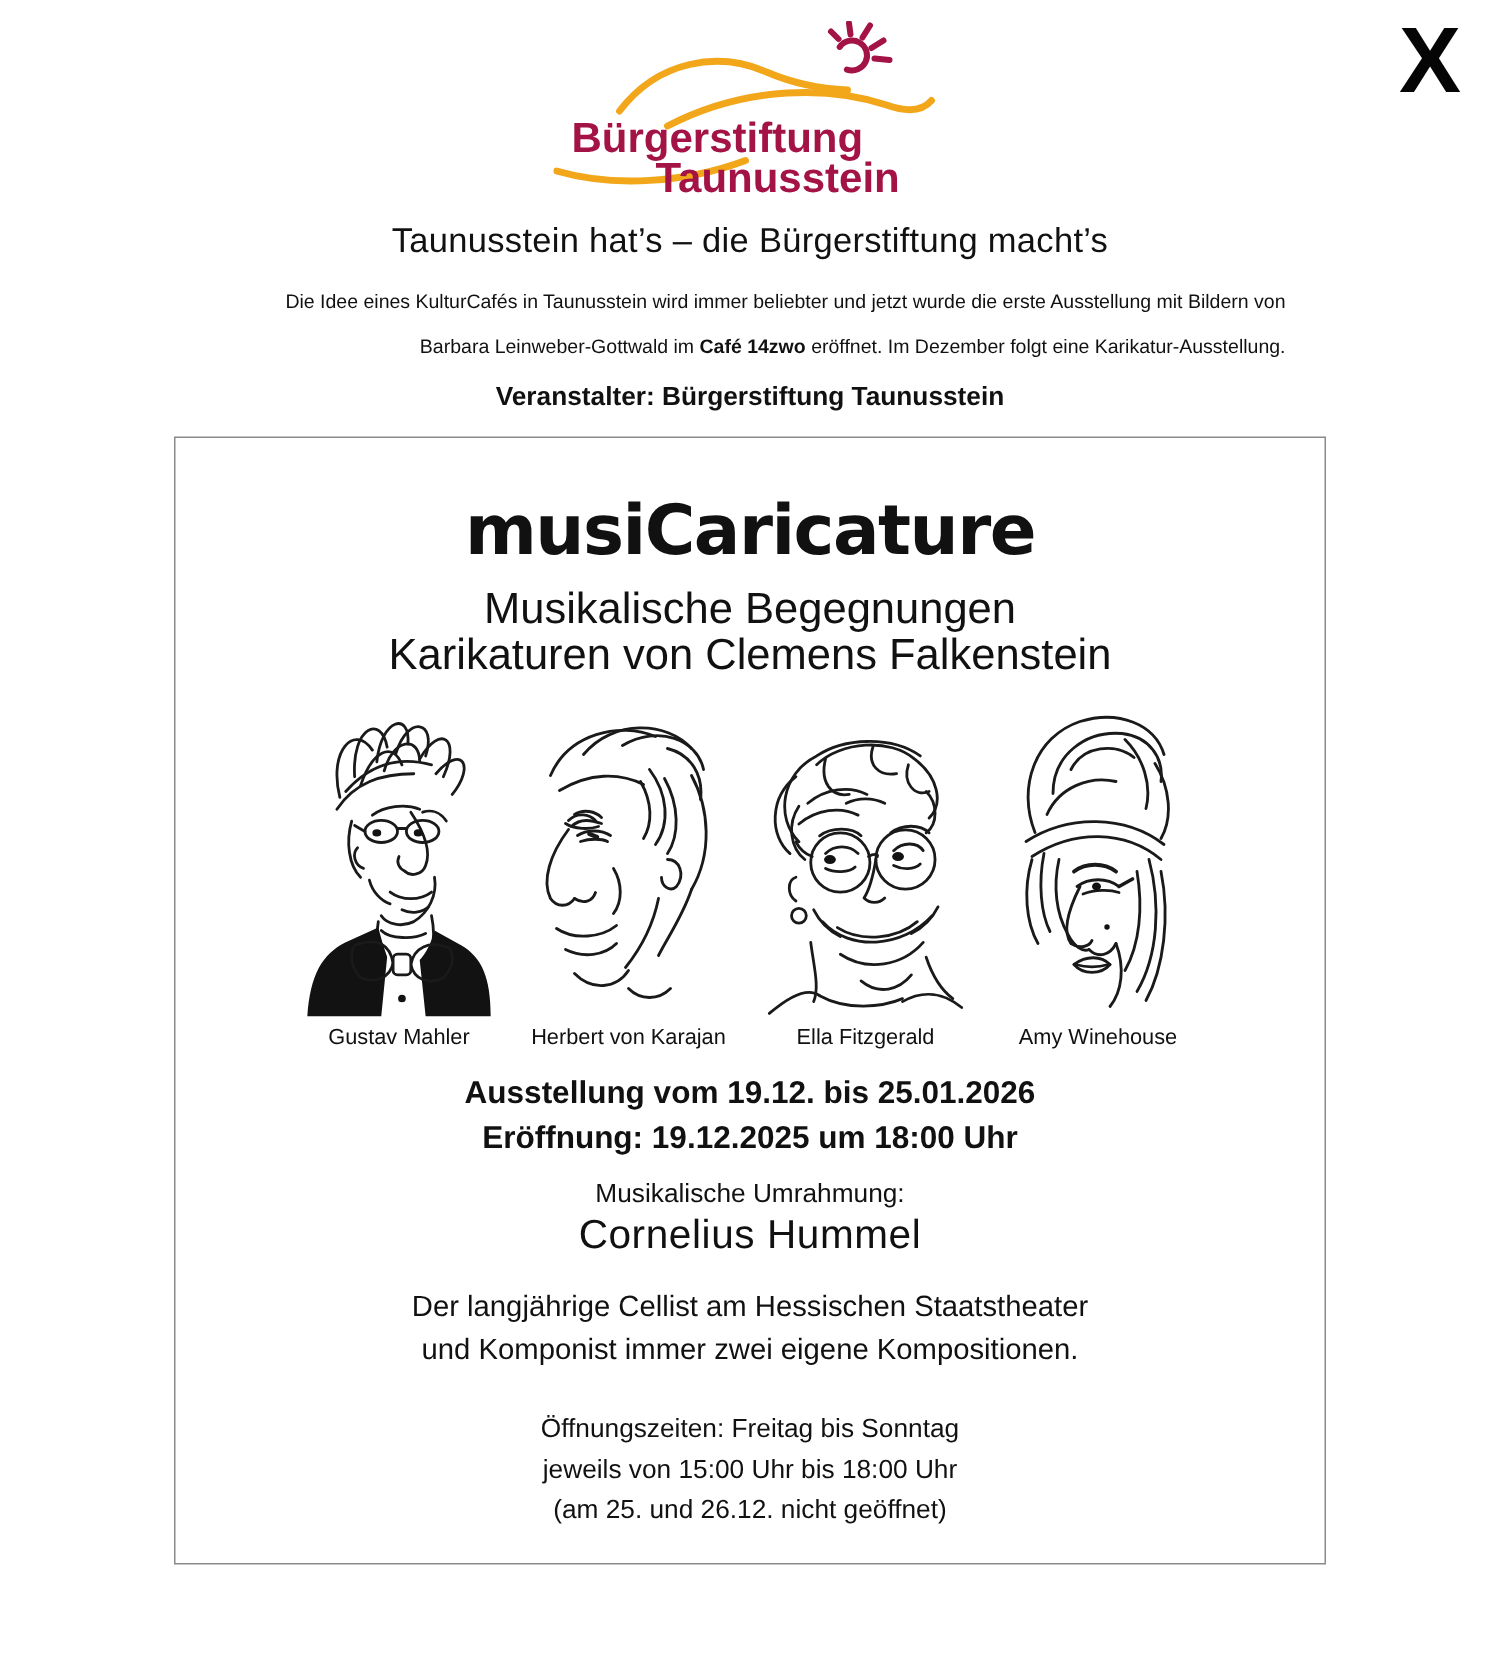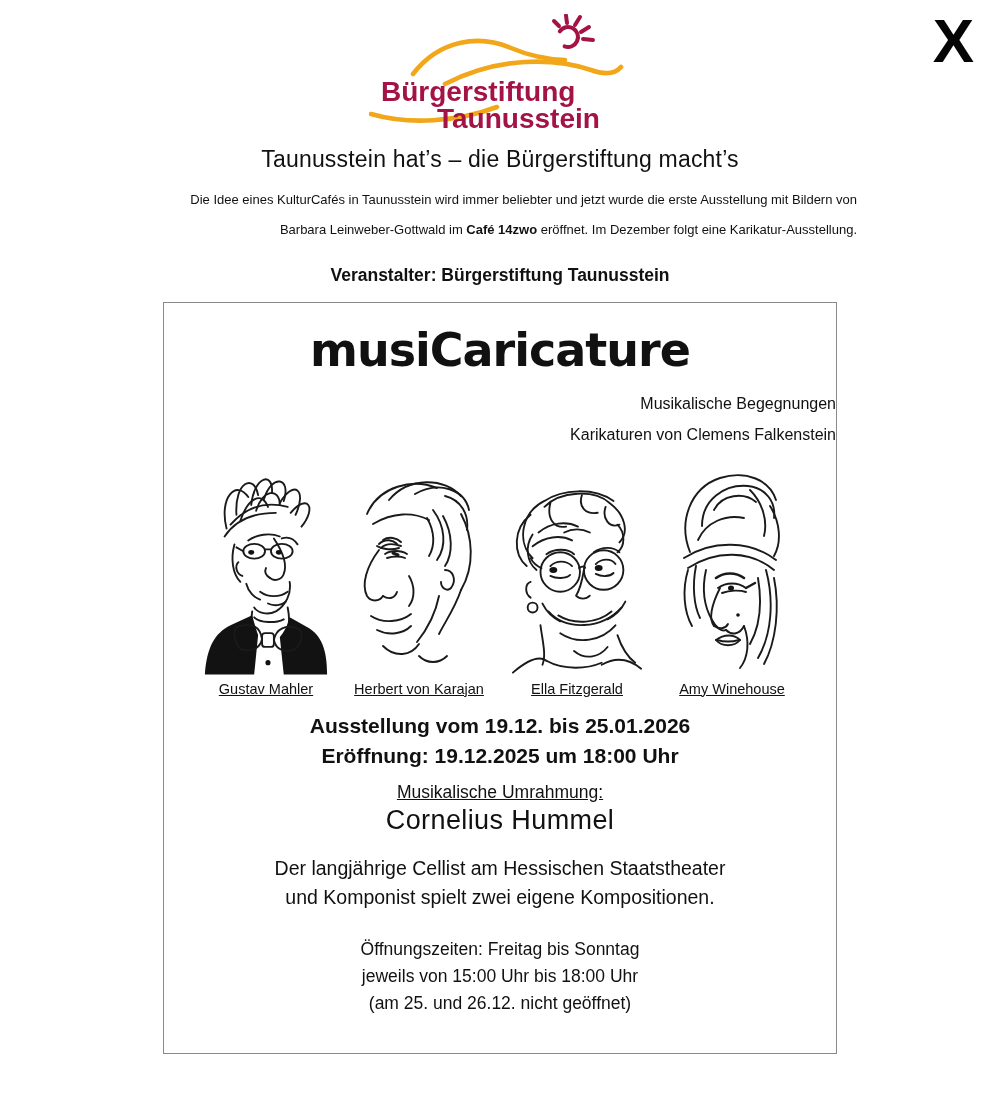--- a/index.html
+++ b/index.html
@@ -19,42 +19,42 @@
     cursor:pointer;
   }
   .content { width:990px; margin:0 auto; text-align:center; }
   .logo-wrap { padding-top:14px; }
   .logo-wrap svg { display:inline-block; }
   .headline { font-size:23px; font-weight:normal; margin-top:12px; letter-spacing:0.2px; }
   .intro {
     width:714px; margin:12px auto 0; text-align:right;
     font-size:13px; line-height:30px;
   }
-  .organizer { font-size:17.5px; font-weight:bold; margin-top:20px; }
+  .organizer { font-size:17.5px; font-weight:bold; margin-top:8px; }
   .poster {
-    width:674px; height:752px; box-sizing:border-box;
+    width:768px; height:752px; box-sizing:border-box;
     margin:16px auto 0;
     border:1px solid #8a8a8a;
-    padding-top:22px;
+    padding-top:36px;
     text-align:center;
   }
   .poster-title {
     font-family:"DejaVu Sans","Liberation Sans",sans-serif;
     font-size:46px; font-weight:bold; letter-spacing:-1px; line-height:1.1;
   }
-  .poster-sub { font-size:16px; line-height:31px; margin-top:12px;text-align:right; }
+  .poster-sub { font-size:29px; line-height:31px; margin-top:12px; }
   .caricature-row {
     display:flex; justify-content:center; align-items:flex-end;
-    gap:10px; margin-top:16px;text-decoration:underline;
+    gap:10px; margin-top:16px;
   }
   figure { margin:0; }
   figure svg { display:block; }
   figcaption { font-size:14.5px; margin-top:5px; text-align:center; white-space:nowrap; }
   .dates { margin-top:14px; font-size:21px; font-weight:bold; line-height:30px; }
-  .music-label { margin-top:11px; font-size:17.5px;text-decoration:underline; }
+  .music-label { margin-top:11px; font-size:17.5px; }
   .musician { margin-top:2px; font-size:27px; font-weight:normal; letter-spacing:0.4px; }
   .desc { margin-top:18px; font-size:19.5px; line-height:29px; }
   .hours { margin-top:24px; font-size:17.5px; line-height:27px; }
   .sketch { stroke:#1a1a1a; stroke-width:1.9; fill:none; stroke-linecap:round; stroke-linejoin:round; }
   .sketch-fill { fill:#121212; stroke:none; }
 </style>
 </head>
 <body>
 
 <button class="close-btn">X</button>
@@ -269,21 +269,21 @@
     <div class="dates">
       <div>Ausstellung vom 19.12. bis 25.01.2026</div>
       <div>Eröffnung: 19.12.2025 um 18:00 Uhr</div>
     </div>
 
     <div class="music-label">Musikalische Umrahmung:</div>
     <div class="musician">Cornelius Hummel</div>
 
     <div class="desc">
       <div>Der langjährige Cellist am Hessischen Staatstheater</div>
-      <div>und Komponist spielt zwei eigene Kompositionen.</div>
+      <div>und Komponist immer zwei eigene Kompositionen.</div>
     </div>
 
     <div class="hours">
       <div>Öffnungszeiten: Freitag bis Sonntag</div>
       <div>jeweils von 15:00 Uhr bis 18:00 Uhr</div>
       <div>(am 25. und 26.12. nicht geöffnet)</div>
     </div>
   </div>
 
 </div>

